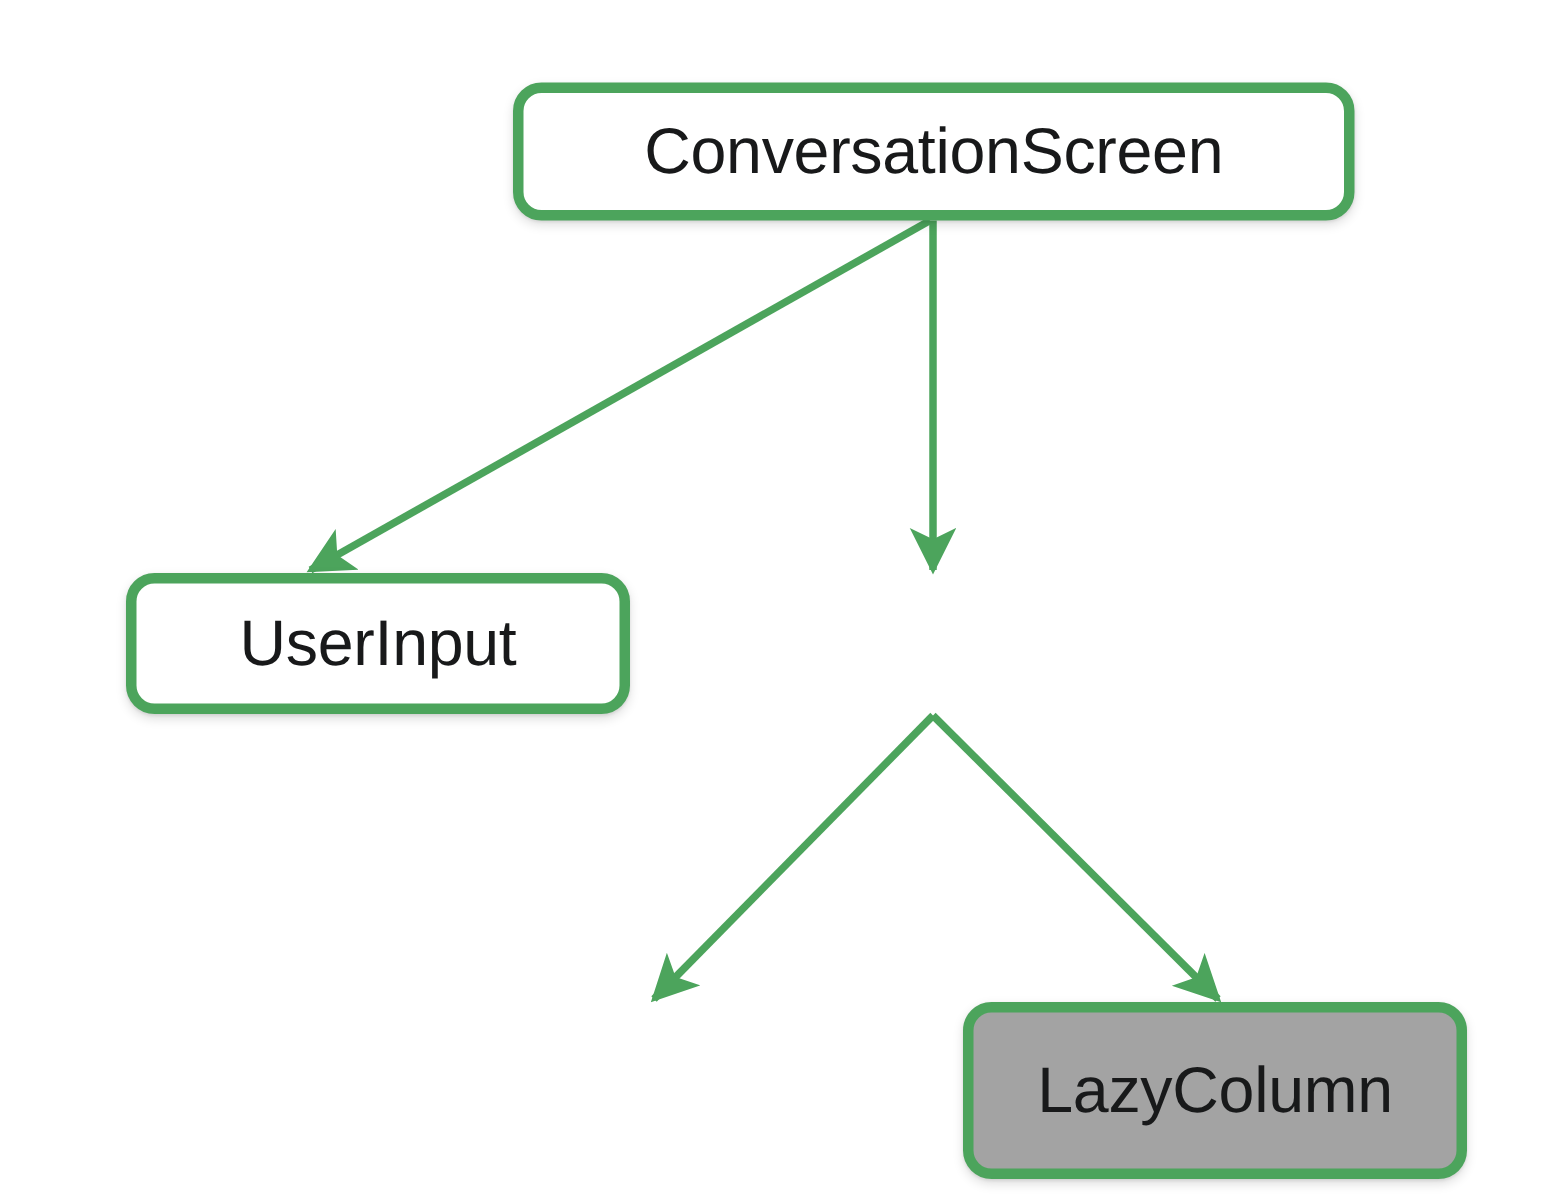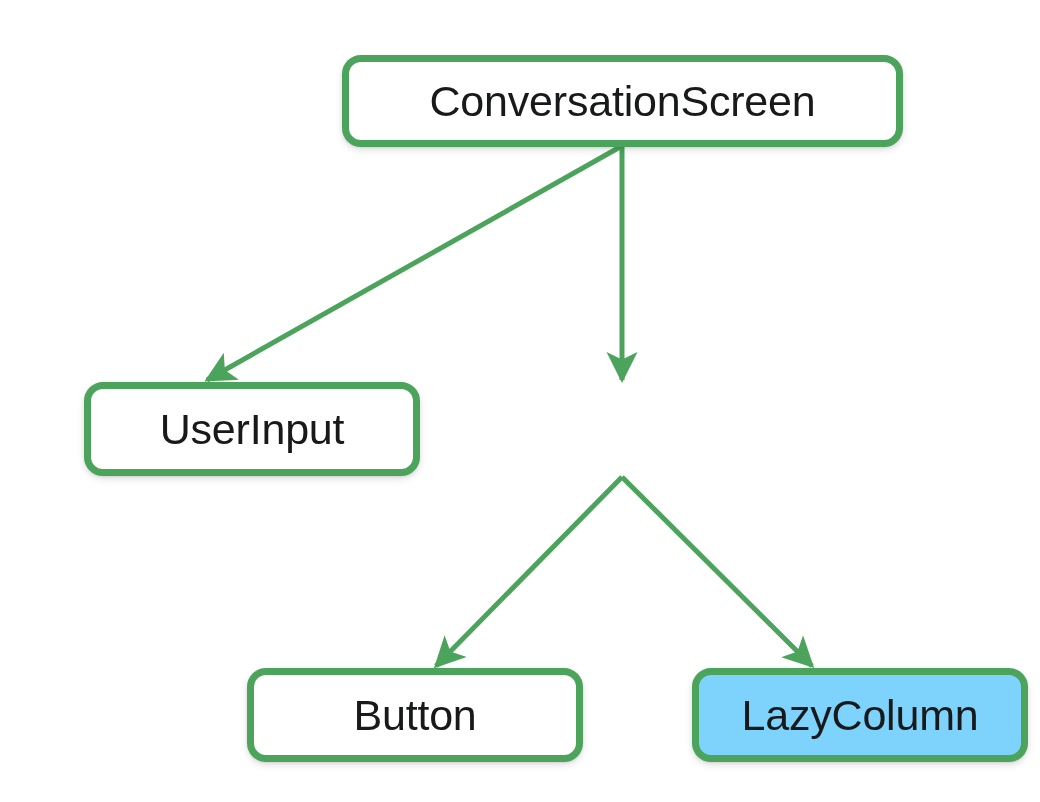--- a/index.html
+++ b/index.html
@@ -87,21 +87,18 @@
 
   <div class="node" id="node-conversationscreen" style="left: 342px; top: 55px; width: 561px; height: 92px; border-color: rgb(76, 164, 92); background: rgb(255, 255, 255);">
     <span class="node-label" style="color: rgb(24, 25, 26);">ConversationScreen</span>
   </div>
 
   <div class="node" id="node-userinput" style="left: 52px; top: 382px; width: 336px; height: 94px; border-color: rgb(76, 164, 92); background: rgb(255, 255, 255);">
     <span class="node-label" style="color: rgb(24, 25, 26);">UserInput</span>
   </div>
 
 
-  <div class="node" id="node-button" style="left: 247px; top: 668px; width: 336px; height: 94px; border-color: rgb(76, 164, 92); background: rgb(255, 255, 255);">
-    <span class="node-label" style="color: rgb(24, 25, 26);">Button</span>
-  </div>
 
-  <div class="node" id="node-lazycolumn" style="left: 692px; top: 668px; width: 336px; height: 94px; border-color: rgb(76, 164, 92); background: #7dd3fc;">
+  <div class="node" id="node-lazycolumn" style="left: 642px; top: 668px; width: 336px; height: 118px; border-color: rgb(76, 164, 92); background: #a3a3a3;">
     <span class="node-label" style="color: rgb(24, 25, 26);">LazyColumn</span>
   </div>
 
 </div>
 
 </body></html>

